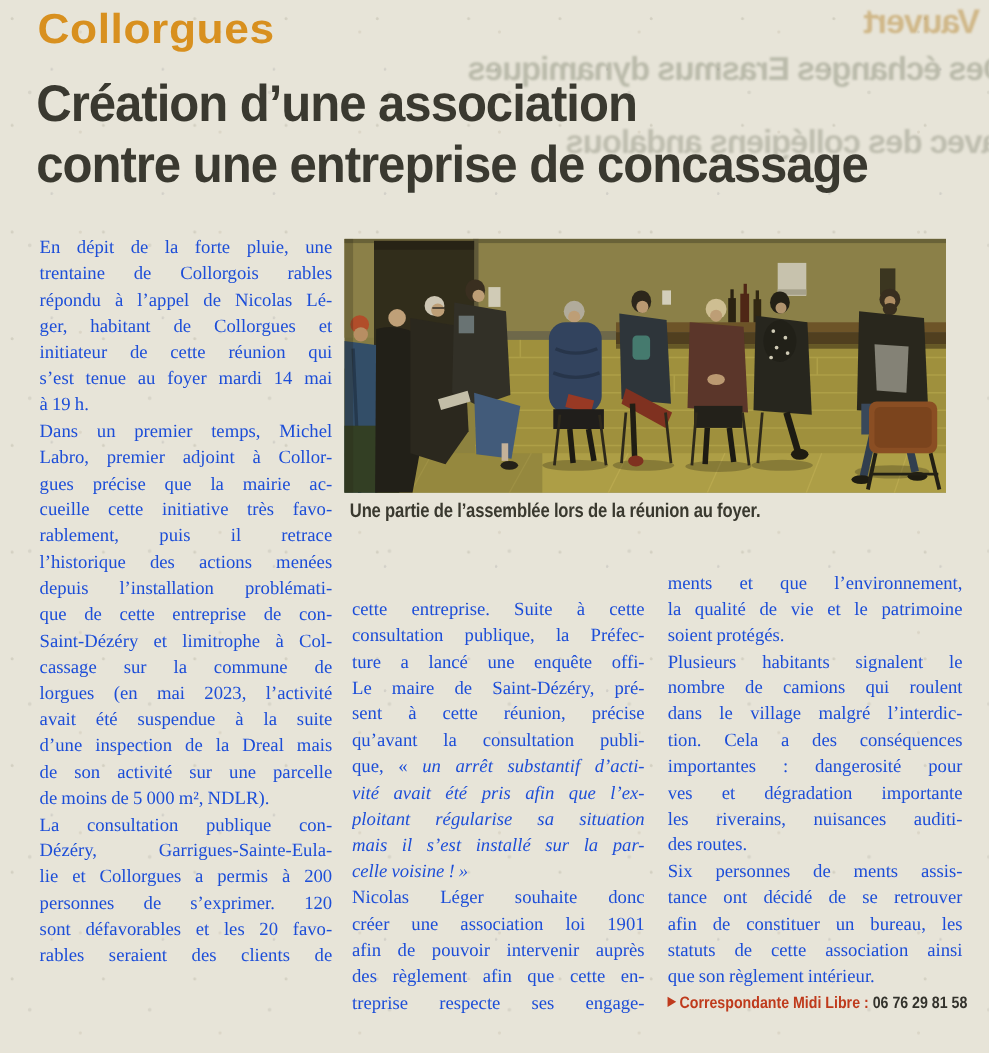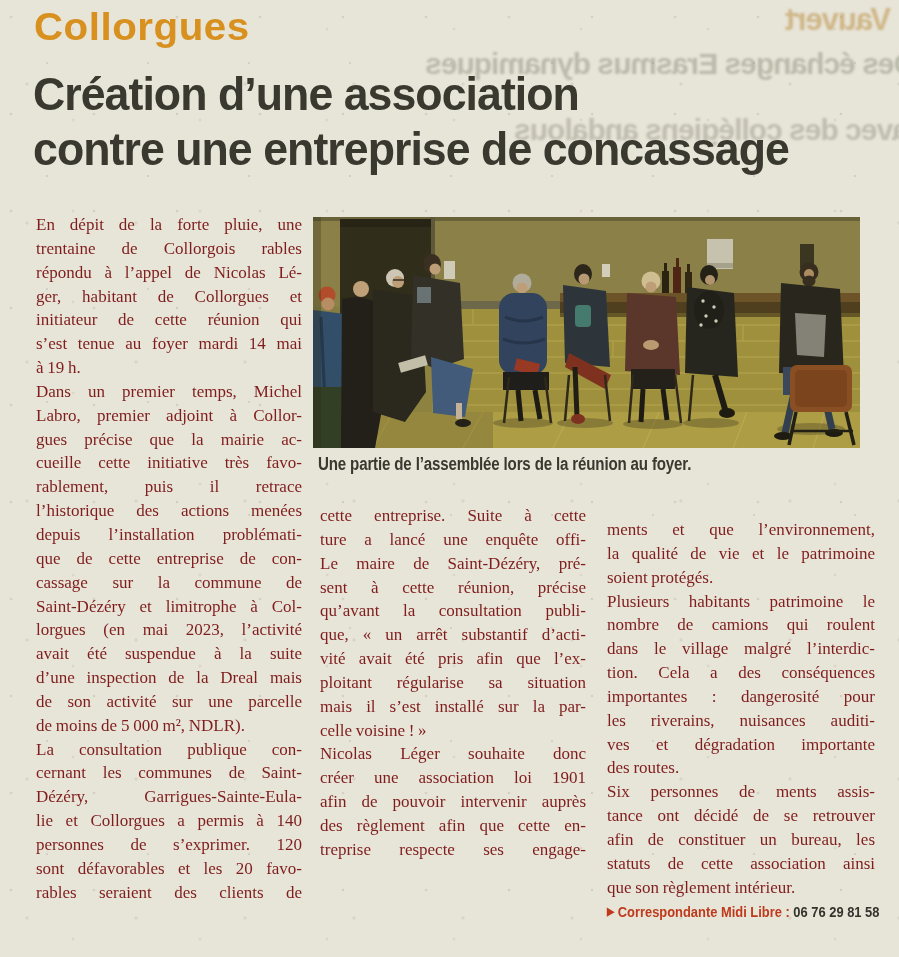--- a/index.html
+++ b/index.html
@@ -23,27 +23,27 @@
   .ghost-2{top:47px;right:-16px;font-size:30px;color:rgba(126,130,110,.42);}
   .ghost-3{top:113px;right:-10px;font-size:30px;color:rgba(126,130,110,.38);}
   
   .kicker{left:34px;top:6px;font-family:"Liberation Sans",sans-serif;font-weight:bold;
           font-size:38px;color:#d8901f;letter-spacing:.5px;transform:scaleX(1.06);
           transform-origin:left center;z-index:2;}
   .headline{left:33px;top:66px;font-family:"Liberation Sans",sans-serif;font-weight:bold;
             font-size:47px;line-height:55px;color:#3a3930;letter-spacing:-1px;
             white-space:pre-line;transform:scaleX(.95);transform-origin:left top;z-index:2;}
   
-  .col{position:absolute;width:266px;font-size:17px;line-height:23.85px;color:#7f1d1d;z-index:2;}
+  .col{position:absolute;width:266px;font-size:17px;line-height:23.85px;color:#1d4ed8;z-index:2;}
   .col .ln{height:23.85px;overflow:hidden;white-space:nowrap;text-align:justify;
            text-align-last:justify;word-spacing:-.5px;}
   .col .ln.end{text-align-last:left;}
-  .col .it{}
+  .col .it{font-style:italic;}
   .col-1{left:36px;top:213px;}
-  .col-2{left:320px;top:504px;}
+  .col-2{left:320px;top:542px;}
   .col-3{left:607px;top:518px;width:268px;}
   
   .photo{left:313px;top:217px;width:547px;height:231px;z-index:2;}
   .photo svg{display:block;width:547px;height:231px;}
   .caption{left:318px;top:454px;width:545px;font-family:"Liberation Sans",sans-serif;
            font-weight:bold;font-size:18px;color:#3a392f;letter-spacing:-.2px;
            transform:scaleX(.84);transform-origin:left center;white-space:nowrap;z-index:2;}
   
   .footer{left:607px;top:903px;font-family:"Liberation Sans",sans-serif;font-weight:bold;
           font-size:15px;color:#33322c;transform:scaleX(.86);transform-origin:left center;
@@ -254,63 +254,63 @@
     <div class="ln"><span>s’est tenue au foyer mardi 14 mai</span></div>
     <div class="ln end"><span>à 19 h.</span></div>
     <div class="ln"><span>Dans un premier temps, Michel</span></div>
     <div class="ln"><span>Labro, premier adjoint à Collor-</span></div>
     <div class="ln"><span>gues précise que la mairie ac-</span></div>
     <div class="ln"><span>cueille cette initiative très favo-</span></div>
     <div class="ln"><span>rablement, puis il retrace</span></div>
     <div class="ln"><span>l’historique des actions menées</span></div>
     <div class="ln"><span>depuis l’installation problémati-</span></div>
     <div class="ln"><span>que de cette entreprise de con-</span></div>
+    <div class="ln"><span>Saint-Dézéry et limitrophe à Col-</span></div>
     <div class="ln"><span>cassage sur la commune de</span></div>
-    <div class="ln"><span>Saint-Dézéry et limitrophe à Col-</span></div>
     <div class="ln"><span>lorgues (en mai 2023, l’activité</span></div>
     <div class="ln"><span>avait été suspendue à la suite</span></div>
     <div class="ln"><span>d’une inspection de la Dreal mais</span></div>
     <div class="ln"><span>de son activité sur une parcelle</span></div>
     <div class="ln end"><span>de moins de 5 000 m², NDLR).</span></div>
     <div class="ln"><span>La consultation publique con-</span></div>
-    <div class="ln"><span>cernant les communes de Saint-</span></div>
     <div class="ln"><span>Dézéry, Garrigues-Sainte-Eula-</span></div>
-    <div class="ln"><span>lie et Collorgues a permis à 140</span></div>
+    <div class="ln"><span>lie et Collorgues a permis à 200</span></div>
     <div class="ln"><span>personnes de s’exprimer. 120</span></div>
     <div class="ln"><span>sont défavorables et les 20 favo-</span></div>
     <div class="ln"><span>rables seraient des clients de</span></div>
   </div>
 <div class="col col-2">
     <div class="ln"><span>cette entreprise. Suite à cette</span></div>
+    <div class="ln"><span>consultation publique, la Préfec-</span></div>
     <div class="ln"><span>ture a lancé une enquête offi-</span></div>
     <div class="ln"><span>Le maire de Saint-Dézéry, pré-</span></div>
     <div class="ln"><span>sent à cette réunion, précise</span></div>
     <div class="ln"><span>qu’avant la consultation publi-</span></div>
     <div class="ln"><span>que, « </span><span class="it">un arrêt substantif d’acti-</span></div>
     <div class="ln"><span class="it">vité avait été pris afin que l’ex-</span></div>
     <div class="ln"><span class="it">ploitant régularise sa situation</span></div>
     <div class="ln"><span class="it">mais il s’est installé sur la par-</span></div>
     <div class="ln end"><span class="it">celle voisine ! »</span></div>
     <div class="ln"><span>Nicolas Léger souhaite donc</span></div>
     <div class="ln"><span>créer une association loi 1901</span></div>
     <div class="ln"><span>afin de pouvoir intervenir auprès</span></div>
     <div class="ln"><span>des règlement afin que cette en-</span></div>
     <div class="ln"><span>treprise respecte ses engage-</span></div>
   </div>
 <div class="col col-3">
     <div class="ln"><span>ments et que l’environnement,</span></div>
     <div class="ln"><span>la qualité de vie et le patrimoine</span></div>
     <div class="ln end"><span>soient protégés.</span></div>
-    <div class="ln"><span>Plusieurs habitants patrimoine le</span></div>
+    <div class="ln"><span>Plusieurs habitants signalent le</span></div>
     <div class="ln"><span>nombre de camions qui roulent</span></div>
     <div class="ln"><span>dans le village malgré l’interdic-</span></div>
     <div class="ln"><span>tion. Cela a des conséquences</span></div>
     <div class="ln"><span>importantes : dangerosité pour</span></div>
+    <div class="ln"><span>ves et dégradation importante</span></div>
     <div class="ln"><span>les riverains, nuisances auditi-</span></div>
-    <div class="ln"><span>ves et dégradation importante</span></div>
     <div class="ln end"><span>des routes.</span></div>
     <div class="ln"><span>Six personnes de ments assis-</span></div>
     <div class="ln"><span>tance ont décidé de se retrouver</span></div>
     <div class="ln"><span>afin de constituer un bureau, les</span></div>
     <div class="ln"><span>statuts de cette association ainsi</span></div>
     <div class="ln end"><span>que son règlement intérieur.</span></div>
   </div>
 
 <div class="abs footer">
   <span class="arrow">▶</span><span class="red">Correspondante Midi Libre</span><span class="red"> : </span><span>06 76 29 81 58</span>

